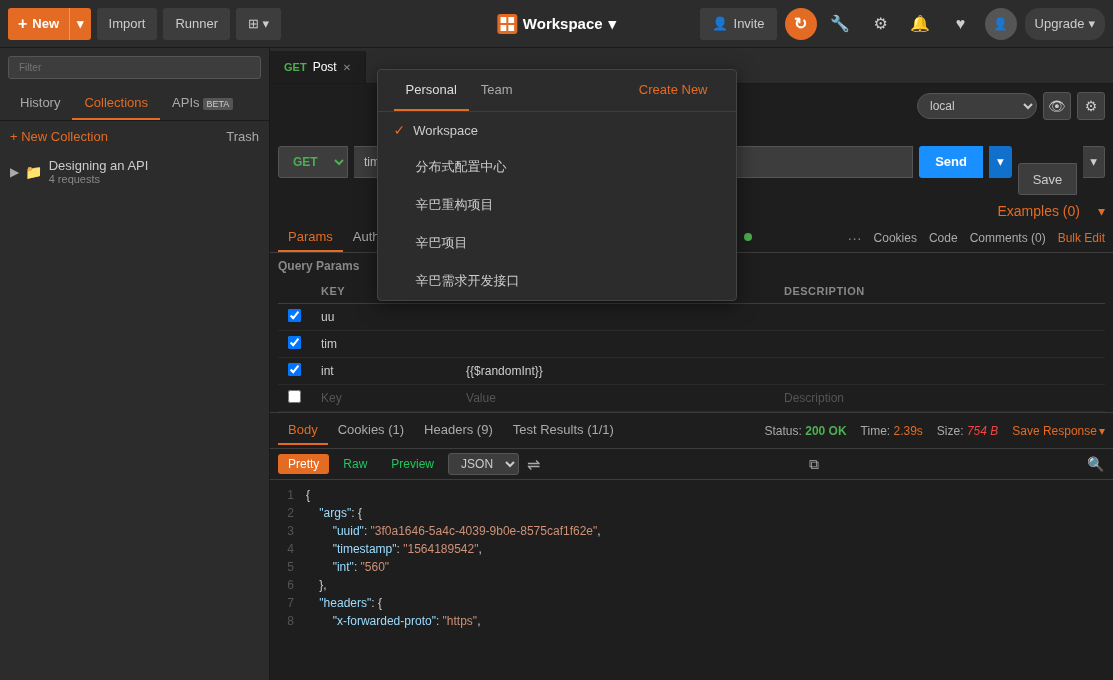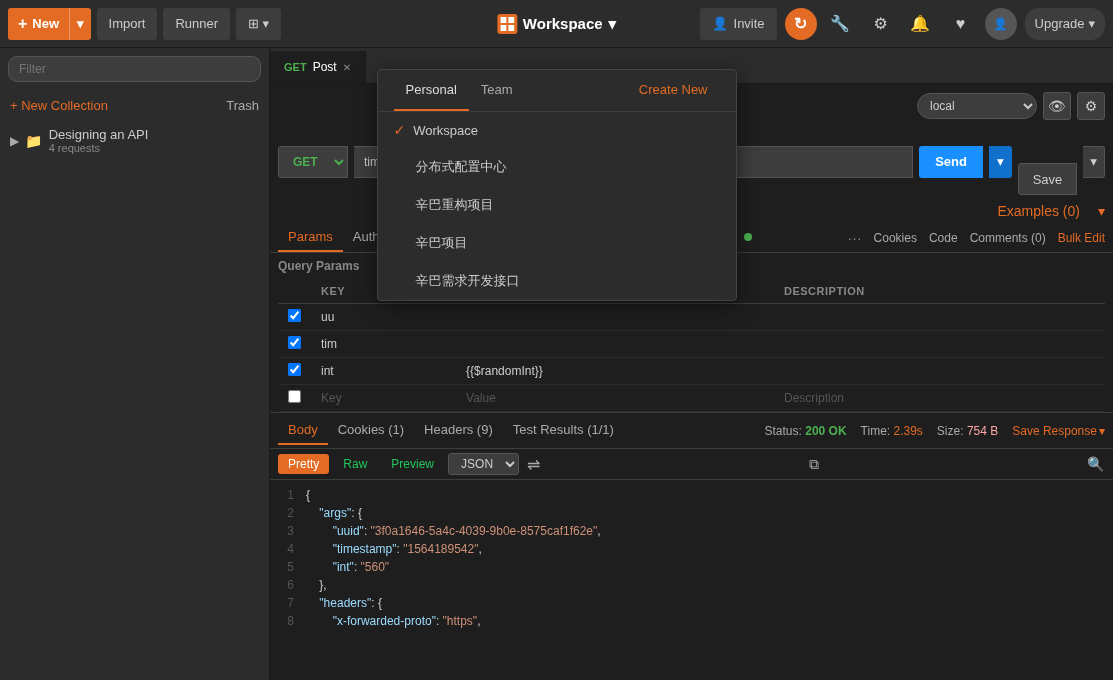--- a/index.html
+++ b/index.html
@@ -145,24 +145,24 @@
       flex-direction: column;
       flex-shrink: 0;
     }
     .sidebar-search {
       padding: 8px;
     }
     .filter-input {
       width: 100%;
       background: #3d3d3d;
       border: 1px solid #555;
-      border-radius: 9px;
+      border-radius: 3px;
       color: #ccc;
       padding: 5px 10px;
-      font-size: 12px;
+      font-size: 10px;
     }
     .sidebar-tabs {
       display: flex;
       border-bottom: 1px solid #1a1a1a;
       padding: 0 8px;
     }
     .sidebar-tab {
       padding: 8px 12px;
       cursor: pointer;
       color: #aaa;
@@ -476,21 +476,21 @@
     .response-status {
       margin-left: auto;
       display: flex;
       align-items: center;
       gap: 14px;
       font-size: 12px;
       color: #aaa;
     }
     .status-200 { color: #4caf50; font-weight: bold; }
     .time-val { color: #e36b24; }
-    .size-val { color: #fca5a5; }
+    .size-val { color: #ef4444; font-style: italic; }
     .save-response-btn {
       color: #e36b24;
       font-size: 12px;
       cursor: pointer;
       background: none;
       border: none;
       display: flex;
       align-items: center;
       gap: 2px;
     }
@@ -708,20 +708,27 @@
       </div>
     </div>
   </div>
 </div>
 
 <div class="main-layout">
 
   <div class="sidebar">
     <div class="sidebar-search">
       <input class="filter-input" type="text" placeholder="Filter" style="">
+    </div>
+    <div class="sidebar-tabs">
+      <span class="sidebar-tab">History</span>
+      <span class="sidebar-tab active">Collections</span>
+      <span class="sidebar-tab">
+        <span>APIs</span><span class="beta-badge">BETA</span>
+      </span>
     </div>
     <div class="sidebar-actions">
       <button class="new-collection-btn">+ New Collection</button>
       <button class="trash-btn">Trash</button>
     </div>
     <div class="collection-item">
       <span style="color:#aaa;font-size:12px;">▶</span>
       <span style="font-size:14px;">📁</span>
       <div>
         <div class="collection-name">Designing an API</div>

